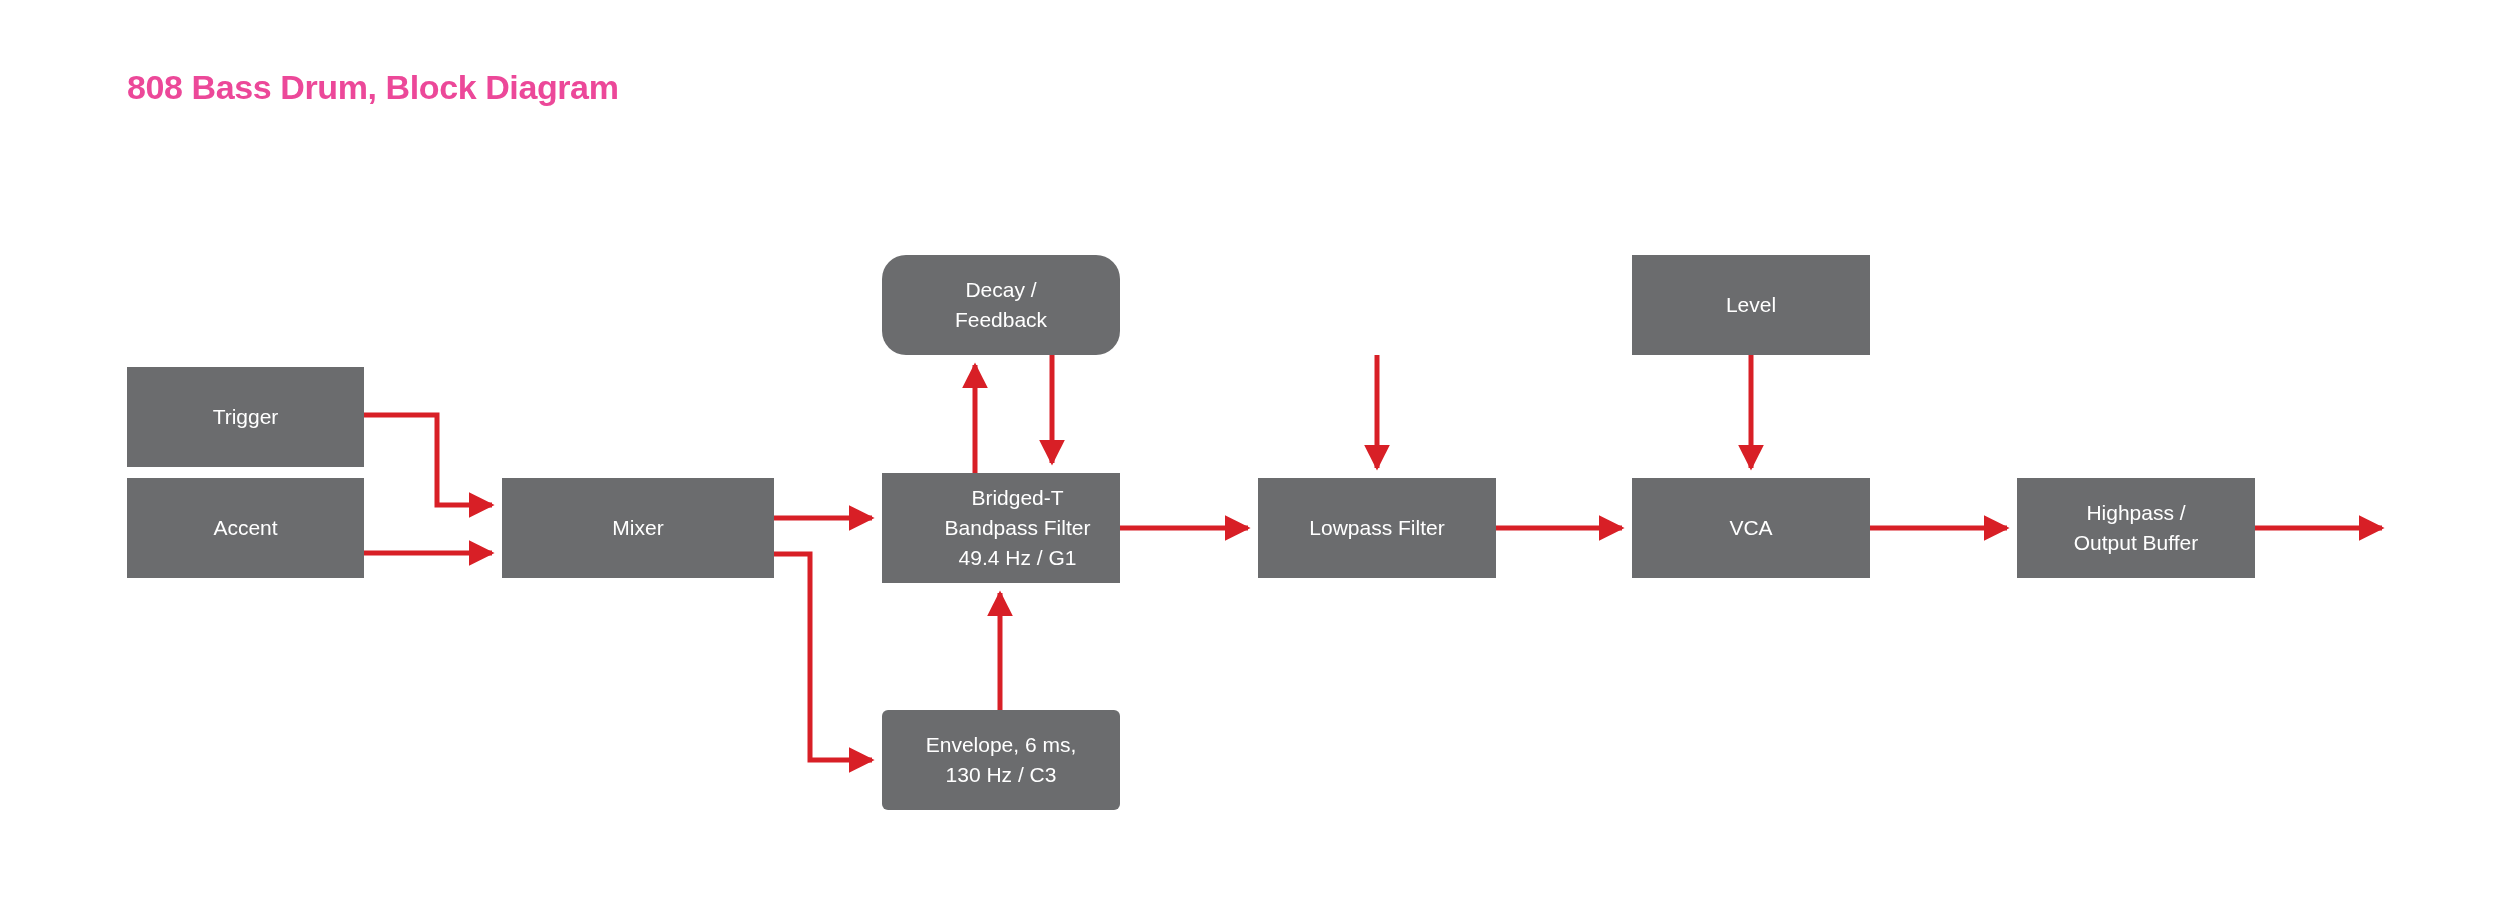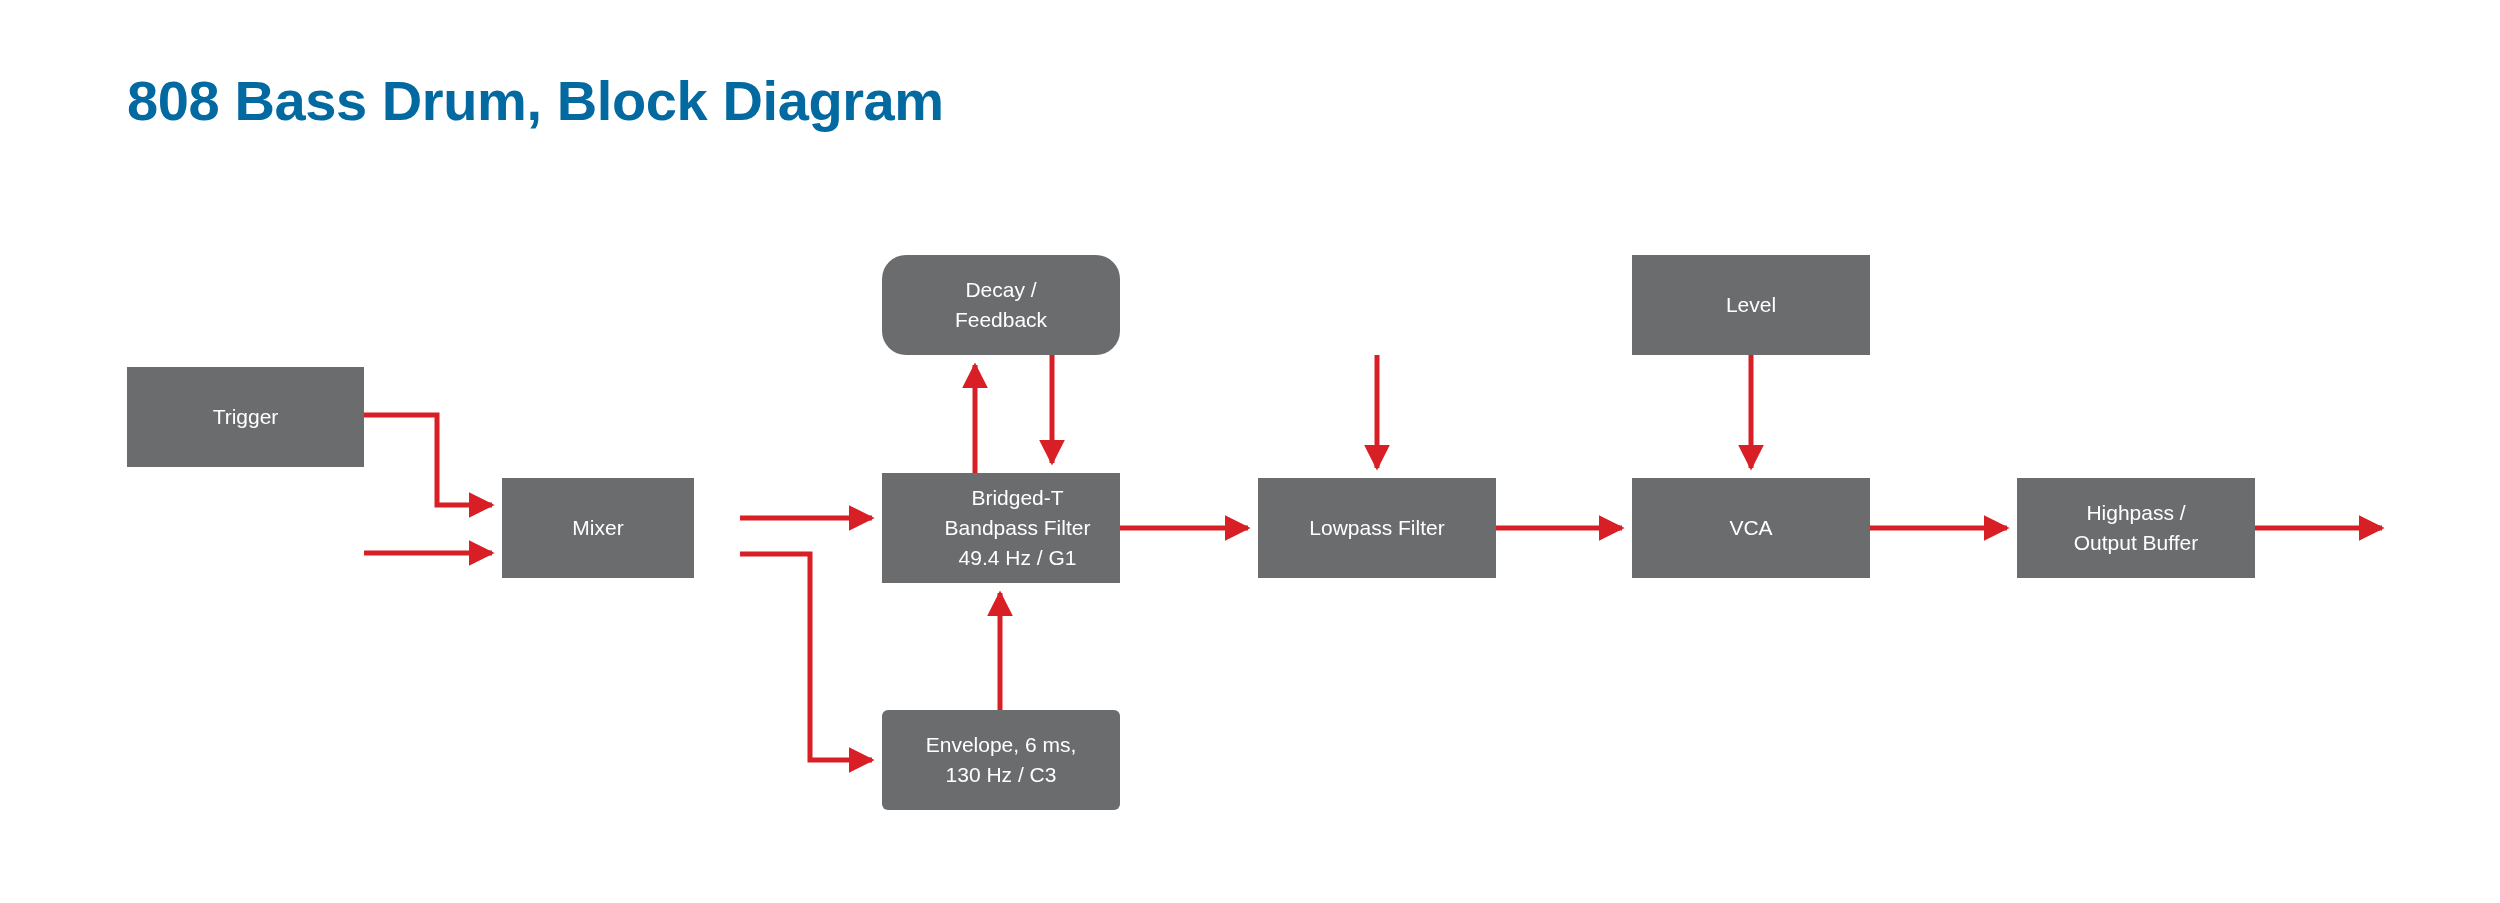--- a/index.html
+++ b/index.html
@@ -16,23 +16,23 @@
     position: relative;
     width: 2500px;
     height: 903px;
     background: #ffffff;
     overflow: hidden;
   }
   #diagram-title {
     position: absolute;
     left: 127px;
     top: 68px;
-    font-size: 56px;
+    font-size: 34px;
     font-weight: bold;
-    color: #0369a1;
+    color: #ec4899;
     letter-spacing: -0.4px;
     white-space: nowrap;
   }
   #svg-layer {
     position: absolute;
     left: 0;
     top: 0;
     width: 2500px;
     height: 903px;
   }
@@ -96,22 +96,25 @@
       <path d="M 1870 528 L 2007 528" marker-end="url(#arrow-r)"></path>
 
       <path d="M 2255 528 L 2382 528" marker-end="url(#arrow-r)"></path>
     </g>
   </svg>
 
   <div class="block" style="left:127px; top:367px; width:237px; height:100px;">
     <span class="block-label">Trigger</span>
   </div>
 
+  <div class="block" style="left:127px; top:478px; width:237px; height:100px;">
+    <span class="block-label">Accent</span>
+  </div>
 
-  <div class="block" style="left:502px; top:478px; width:192px; height:100px;">
+  <div class="block" style="left:502px; top:478px; width:272px; height:100px;">
     <span class="block-label">Mixer</span>
   </div>
 
   <div class="block" style="left:882px; top:255px; width:238px; height:100px;border-radius:24px;">
     <span class="block-label">Decay /
 Feedback</span>
   </div>
 
   <div class="block" style="left:882px; top:473px; width:238px; height:110px;padding-left:39px;">
     <span class="block-label">Bridged-T

